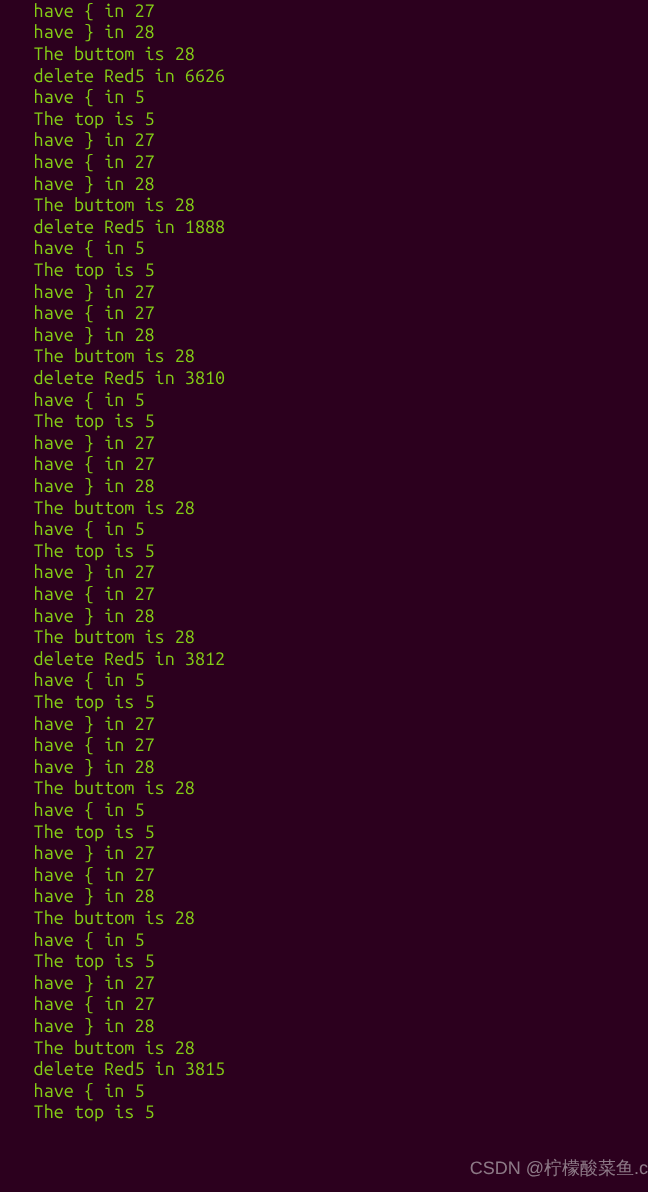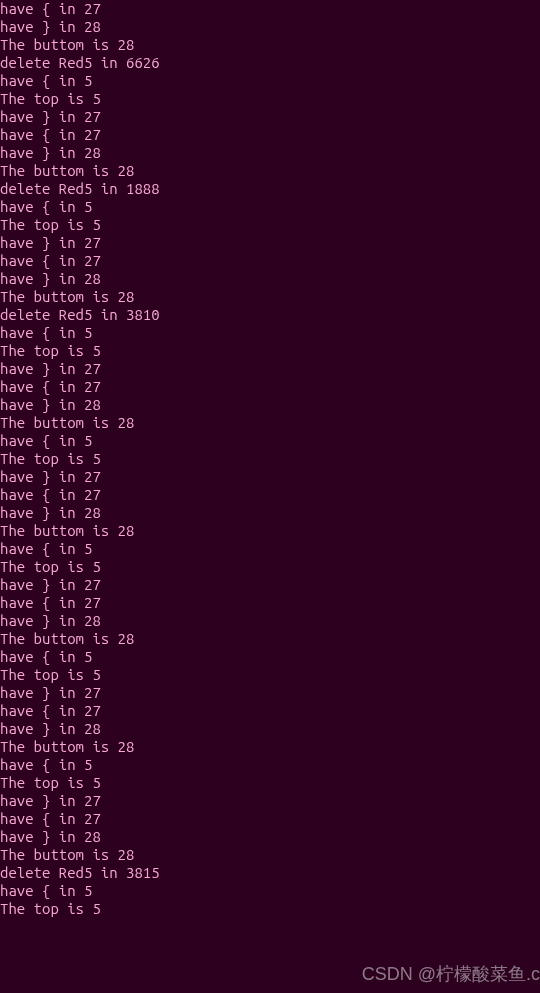--- a/index.html
+++ b/index.html
@@ -16,28 +16,29 @@
       line-height: 18px;
       color: #ffffff;
       overflow: hidden;
       position: relative;
     }
     .terminal-output {
       padding: 0;
     }
     .terminal-line {
       white-space: pre;
-      color: #f9a8d4;
+      color: #84cc16;
+      margin-left: 28px;
     }
     .watermark {
       position: absolute;
       bottom: 10px;
       right: 0;
       color: rgba(220, 220, 220, 0.55);
-      font-size: 18px;
+      font-size: 15px;
       font-family: sans-serif;
       pointer-events: none;
     }
   </style>
 </head>
 <body>
 
 <div class="terminal-output" id="terminal-container">
     <div class="terminal-line">have { in 27</div>
     <div class="terminal-line">have } in 28</div>
@@ -62,20 +63,21 @@
     <div class="terminal-line">have } in 27</div>
     <div class="terminal-line">have { in 27</div>
     <div class="terminal-line">have } in 28</div>
     <div class="terminal-line">The buttom is 28</div>
     <div class="terminal-line">have { in 5</div>
     <div class="terminal-line">The top is 5</div>
     <div class="terminal-line">have } in 27</div>
     <div class="terminal-line">have { in 27</div>
     <div class="terminal-line">have } in 28</div>
     <div class="terminal-line">The buttom is 28</div>
+    <div class="terminal-line">delete Red5 in 3812</div>
     <div class="terminal-line">have { in 5</div>
     <div class="terminal-line">The top is 5</div>
     <div class="terminal-line">have } in 27</div>
     <div class="terminal-line">have { in 27</div>
     <div class="terminal-line">have } in 28</div>
     <div class="terminal-line">The buttom is 28</div>
     <div class="terminal-line">have { in 5</div>
     <div class="terminal-line">The top is 5</div>
     <div class="terminal-line">have } in 27</div>
     <div class="terminal-line">have { in 27</div>

